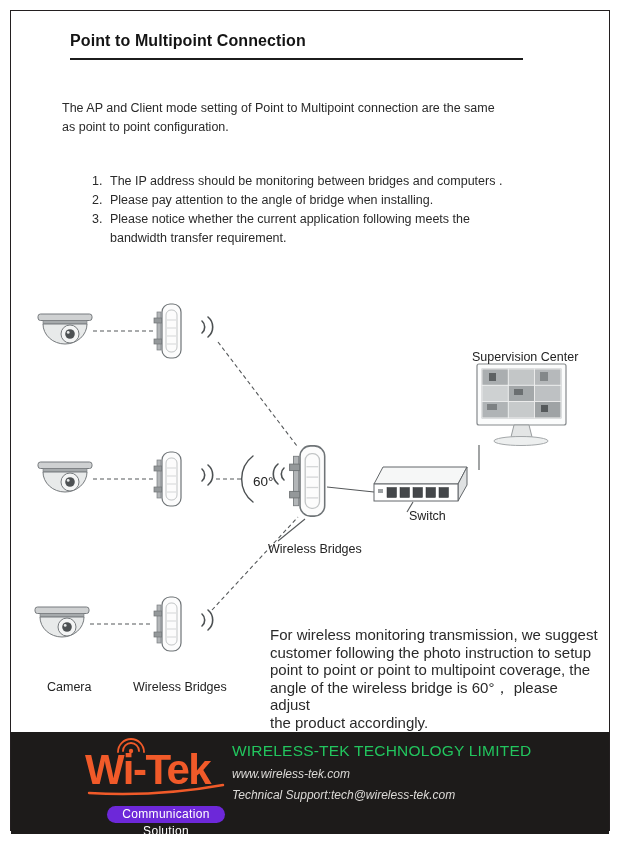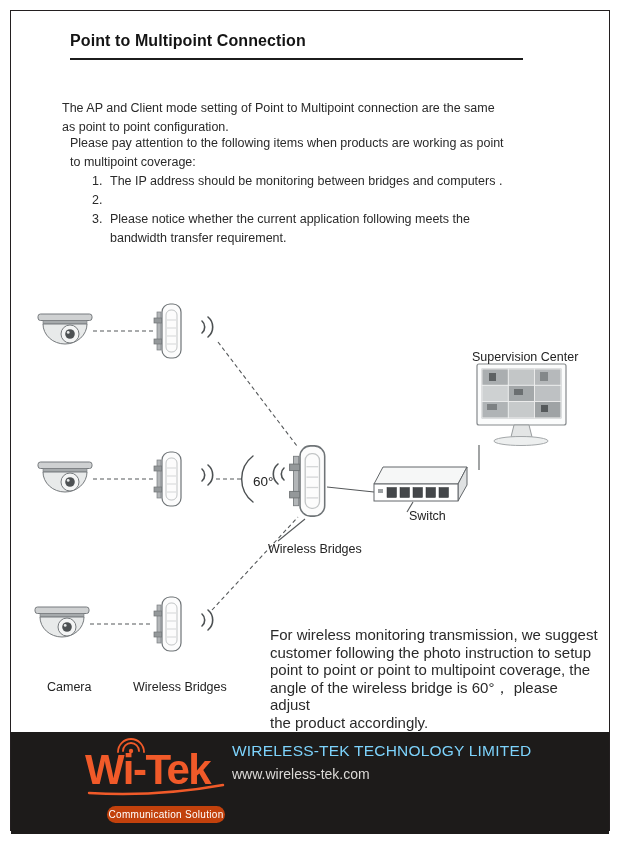--- a/index.html
+++ b/index.html
@@ -16,46 +16,45 @@
   .alist .txt{white-space:pre-line;}
   .diagram-svg{position:absolute;left:0;top:280px;}
   .diagram-svg text{font-family:"Liberation Sans",sans-serif;font-size:12.5px;fill:#232323;}
   .diagram-svg text.angle{font-size:13.5px;}
   .note{position:absolute;left:270px;top:626px;width:330px;font-size:15px;line-height:17.6px;white-space:pre-line;color:#2a2a2a;}
   .footer{position:absolute;left:11px;top:732px;width:598px;height:102px;background:#1d1b1a;}
   .logo{position:absolute;left:74px;top:8px;width:150px;height:88px;}
   .logo-text{position:absolute;left:0;top:8px;font-size:42px;font-weight:800;color:#f15a29;letter-spacing:-1.5px;line-height:44px;}
   .logo-antenna{position:absolute;left:28px;top:-2px;}
   .logo-swoosh{position:absolute;left:0;top:42px;}
-  .logo-pill{position:absolute;left:22px;top:66px;width:118px;height:17px;background:#c2410c;border-radius:9px;color:#fff;font-size:10px;line-height:17px;text-align:center;letter-spacing:0.3px;}
+  .logo-pill{position:absolute;left:22px;top:66px;width:118px;height:17px;background:#6d28d9;border-radius:9px;color:#fff;font-size:12px;line-height:17px;text-align:center;letter-spacing:0.3px;}
   .finfo{position:absolute;left:221px;top:10px;color:#dcdad7;}
-  .f-company{font-size:15.5px;color:#7dd3fc;margin-bottom:4px;letter-spacing:0.2px;}
-  .f-line{font-size:14px;line-height:21px;}
+  .f-company{font-size:15.5px;color:#22c55e;margin-bottom:4px;letter-spacing:0.2px;}
+  .f-line{font-size:12px;line-height:21px;font-style:italic;}
 </style>
 </head>
 <body>
 
 <div class="page">
   <div class="frame"></div>
 
   <div class="title">Point to Multipoint Connection</div>
   <div class="rule"></div>
 
   <div class="para" id="para1">The AP and Client mode setting of Point to Multipoint connection are the same
 as point to point configuration.</div>
-  <div class="para" id="para2">Please pay attention to the following items when products are working as point
-to multipoint coverage:</div>
 
   <div class="alist">
     <div class="row">
       <span class="num">1.</span>
       <span class="txt">The IP address should be monitoring between bridges and computers .</span>
     </div>
     <div class="row">
       <span class="num">2.</span>
+      <span class="txt">Please pay attention to the angle of bridge when installing.</span>
     </div>
     <div class="row">
       <span class="num">3.</span>
       <span class="txt">Please notice whether the current application following meets the
 bandwidth transfer requirement.</span>
     </div>
   </div>
 
   <svg class="diagram-svg" width="621" height="460" viewBox="0 280 621 460">
     <defs>
@@ -180,15 +179,16 @@
       </svg>
       <div class="logo-text">Wi-Tek</div>
       <svg class="logo-swoosh" width="142" height="14" viewBox="0 0 142 14">
         <path d="M 4 11 Q 72 15 138 3" fill="none" stroke="#f15a29" stroke-width="2.4" stroke-linecap="round"></path>
       </svg>
       <div class="logo-pill">Communication Solution</div>
     </div>
     <div class="finfo">
       <div class="f-company">WIRELESS-TEK TECHNOLOGY LIMITED</div>
       <div class="f-line">www.wireless-tek.com</div>
+      <div class="f-line">Technical Support:tech@wireless-tek.com</div>
     </div>
   </div>
 </div>
 
 </body></html>

